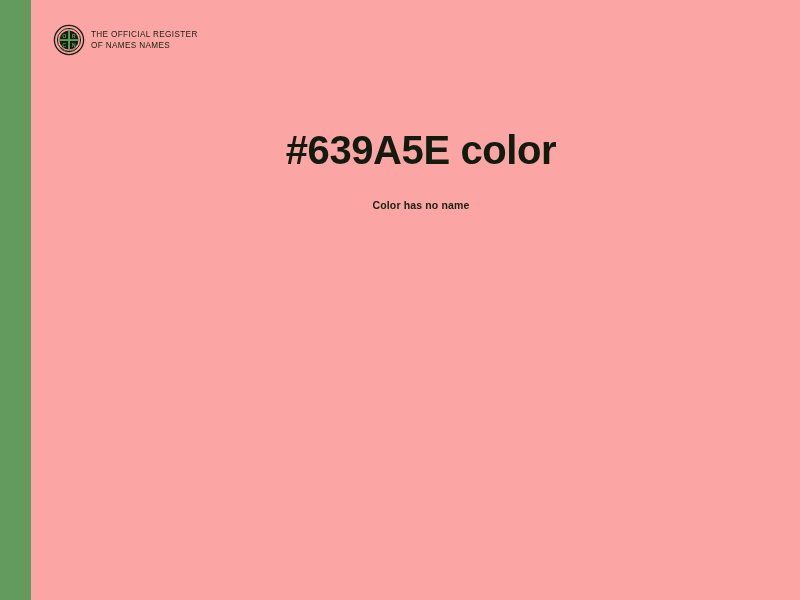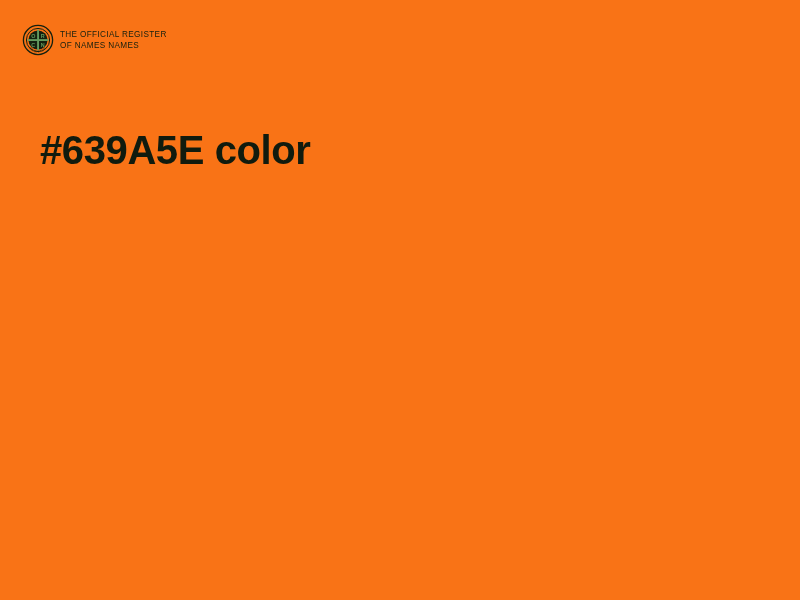--- a/index.html
+++ b/index.html
@@ -54,20 +54,21 @@
   .brand-wordmark span {
     display: block;
   }
 
   
   .info {
     position: absolute;
     left: 40px;
     top: 126px;
     width: 700px;
+    text-align: center;
   }
 
   .color-title {
     margin: 0;
     color: #111b0e;
     font-size: 40px;
     line-height: 48px;
     font-weight: 700;
     letter-spacing: -0.4px;
     white-space: nowrap;
@@ -80,21 +81,21 @@
     font-size: 10.5px;
     line-height: 14px;
     font-weight: 700;
     letter-spacing: 0.15px;
     white-space: nowrap;
   }
 </style>
 </head>
 <body style="background: rgb(99, 154, 94);">
 
-<div class="page" style="background: #f97316;">
+<div class="page" style="background: #fca5a5; margin-left: 31px;">
 
   <div class="brand">
 
     <svg class="brand-emblem" viewBox="0 0 32 32">
       <circle cx="16" cy="16" r="14.6" fill="none" stroke="#14200f" stroke-width="1.3"></circle>
       <circle cx="16" cy="16" r="11.6" fill="none" stroke="#14200f" stroke-width="1"></circle>
       <circle cx="16" cy="16" r="9.6" fill="#14200f"></circle>
       <rect x="15.1" y="5.6" width="1.9" height="20.8" fill="#639a5e"></rect>
       <rect x="5.6" y="15.1" width="20.8" height="1.9" fill="#639a5e"></rect>
       <text x="11.3" y="14.1" fill="#639a5e" font-family="'Liberation Sans', sans-serif" font-size="5.4" font-weight="700" text-anchor="middle">O</text>
@@ -108,15 +109,16 @@
     </svg>
 
     <div class="brand-wordmark">
       <span>THE OFFICIAL REGISTER</span>
       <span>OF NAMES NAMES</span>
     </div>
   </div>
 
   <div class="info">
     <h1 class="color-title">#639A5E color</h1>
+    <p class="color-subtitle">Color has no name</p>
   </div>
 
 </div>
 
 </body></html>

